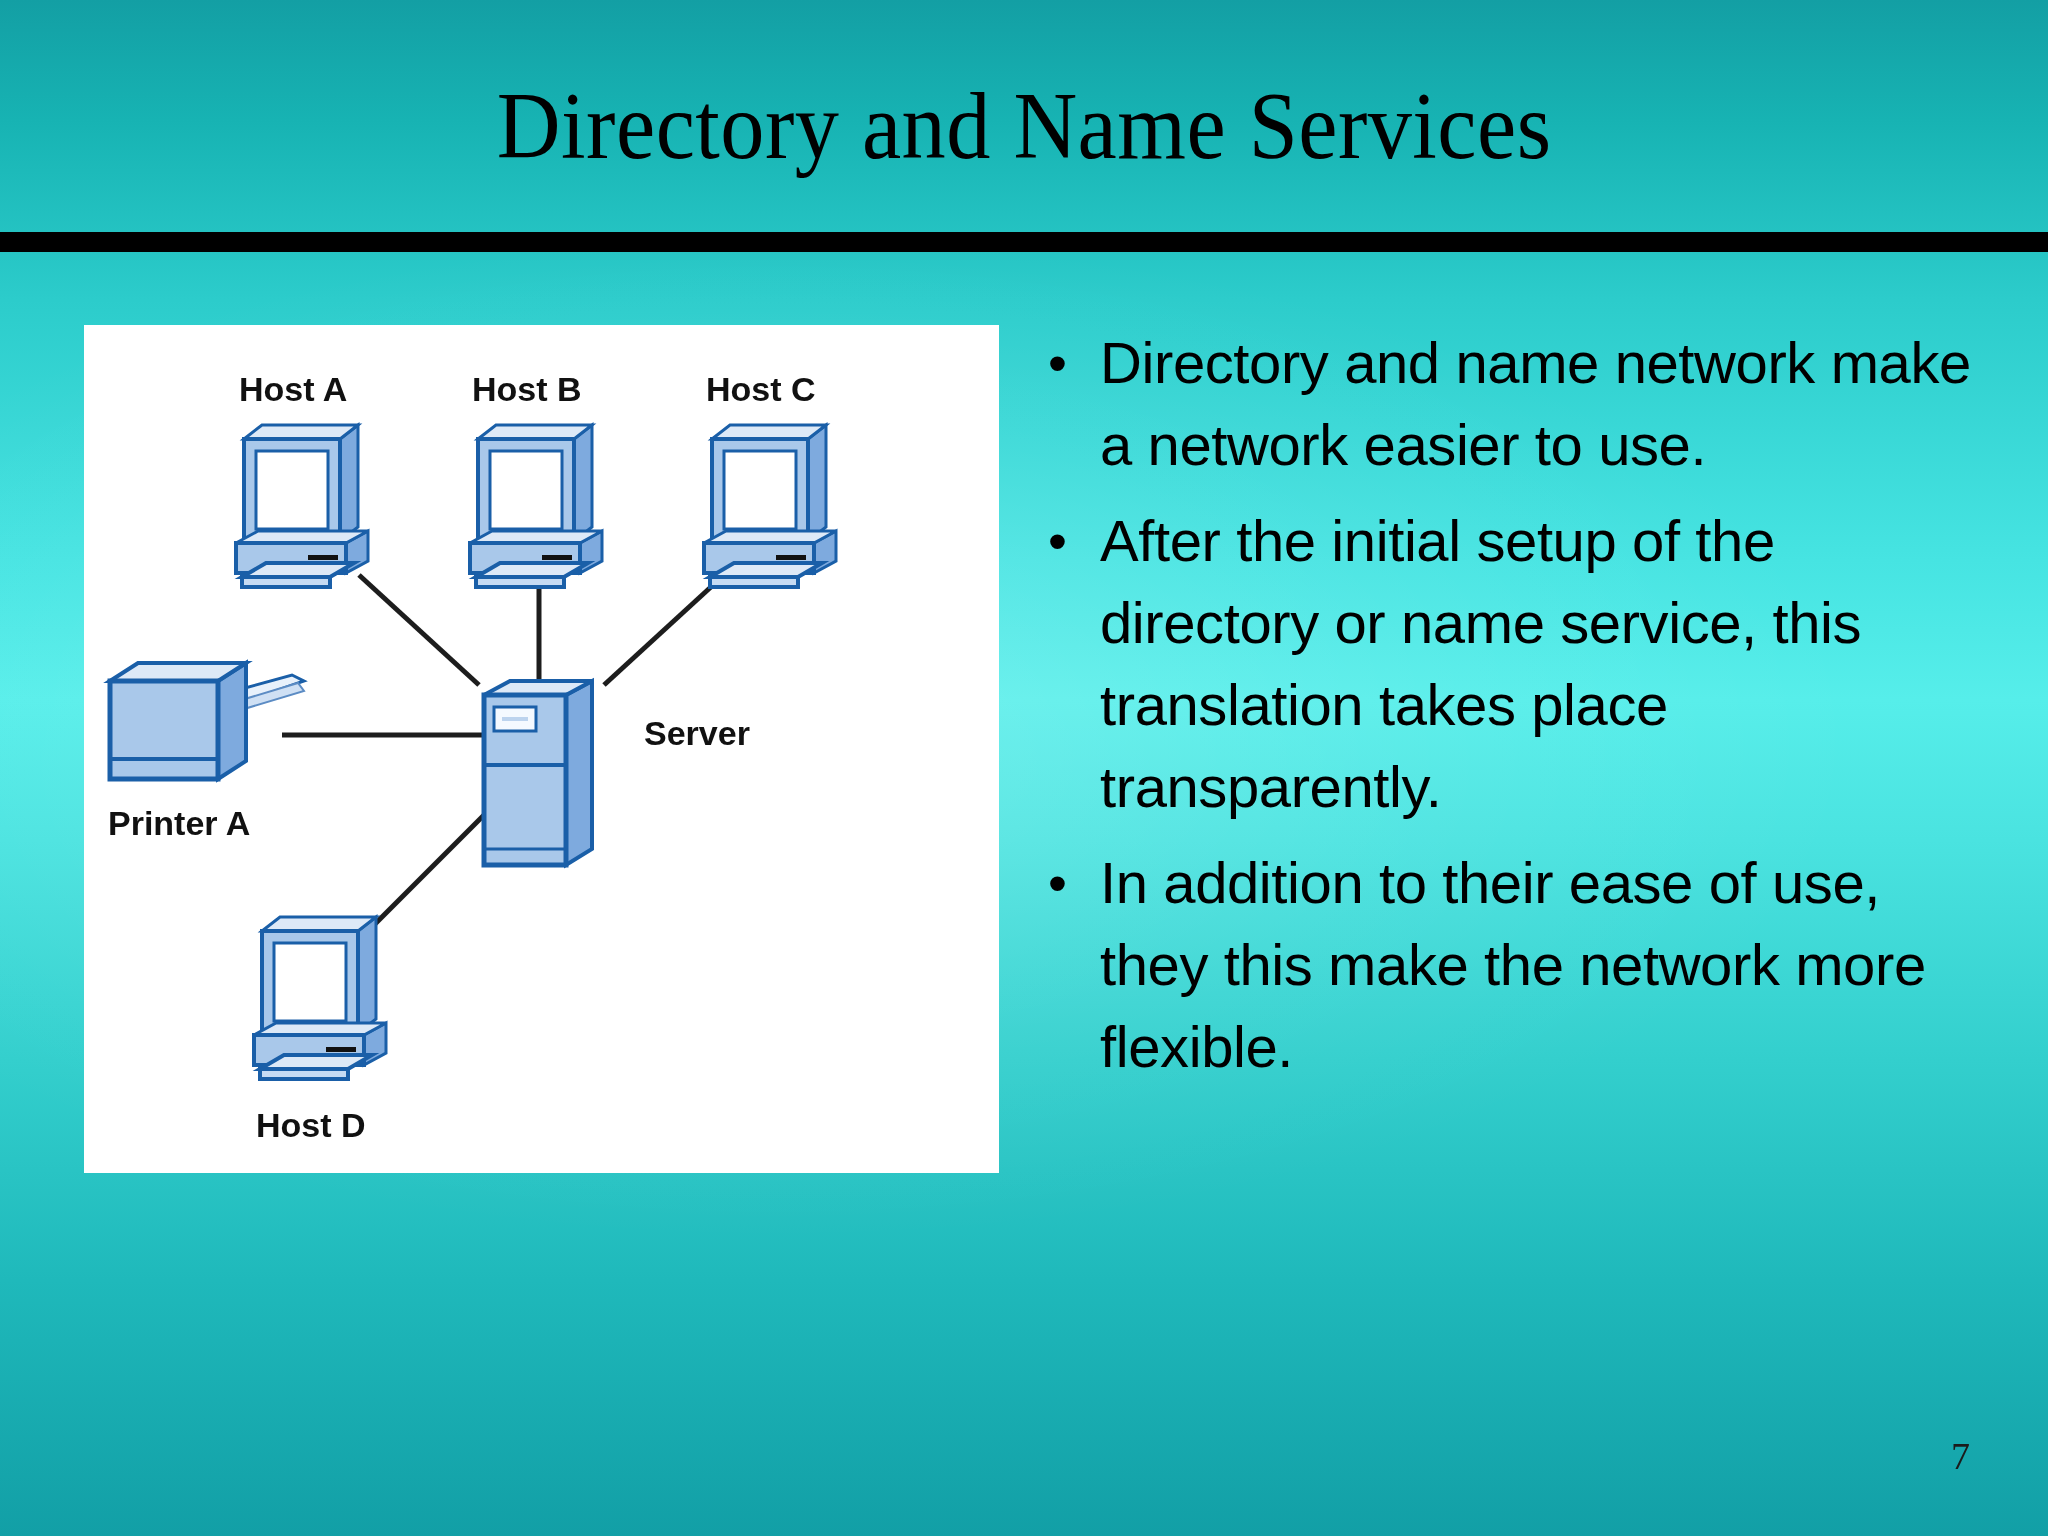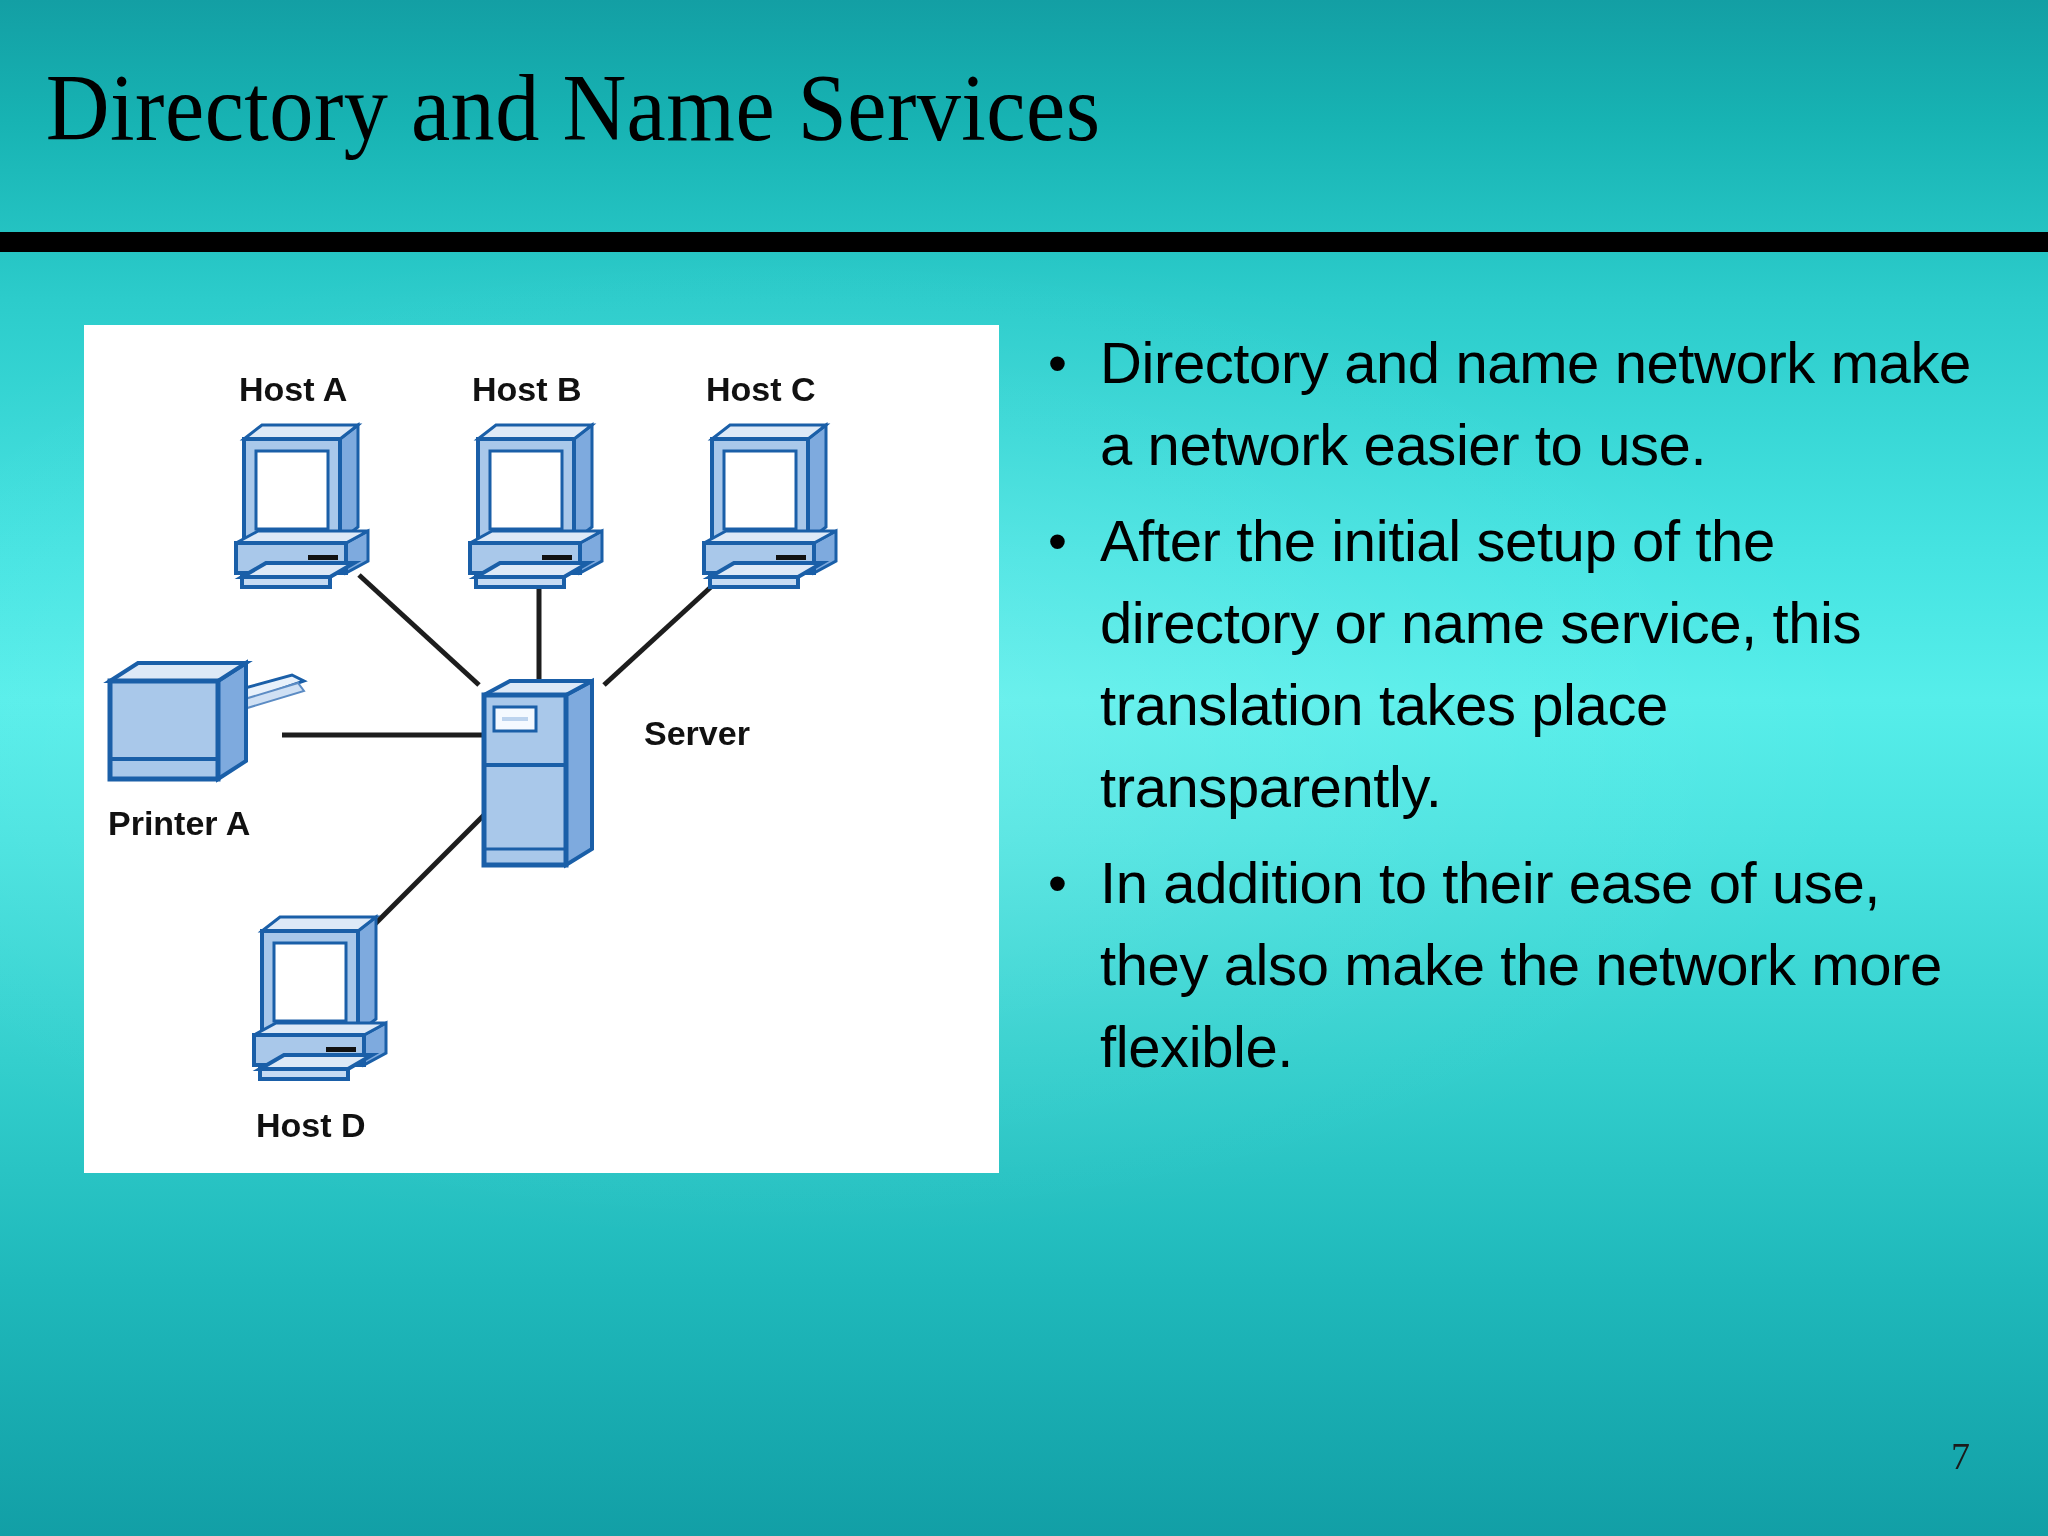--- a/index.html
+++ b/index.html
@@ -39,26 +39,26 @@
     background: radial-gradient(ellipse 1500px 700px at 38% 48%,
                 rgba(255,255,255,0.16) 0%,
                 rgba(255,255,255,0.05) 45%,
                 rgba(255,255,255,0) 72%);
     pointer-events: none;
   }
 
   
   #title-area {
     position: absolute;
-    left: 0; top: 38px;
+    left: 0; top: 56px;
     width: 2048px;
     height: 140px;
     display: flex;
     align-items: center;
-    justify-content: flex-start;
+    justify-content: center;
     z-index: 3;
   }
   #title-text {
     font-family: "Liberation Serif", "DejaVu Serif", serif;
     font-size: 96px;
     line-height: 1.05;
     color: #000000;
     letter-spacing: 0.5px;
     transform: scaleX(0.92);
     white-space: nowrap;
@@ -259,20 +259,20 @@
       <div class="bullet-text">Directory and name network make a network easier to use.</div>
     </div>
 
     <div class="bullet-row">
       <div class="bullet-dot">•</div>
       <div class="bullet-text">After the initial setup of the directory or name service, this translation takes place transparently.</div>
     </div>
 
     <div class="bullet-row">
       <div class="bullet-dot">•</div>
-      <div class="bullet-text">In addition to their ease of use, they also make the network more flexible.</div>
+      <div class="bullet-text">In addition to their ease of use, they this make the network more flexible.</div>
     </div>
 
   </div>
 
   <div id="page-number">7</div>
 
 </div>
 
 </body></html>

